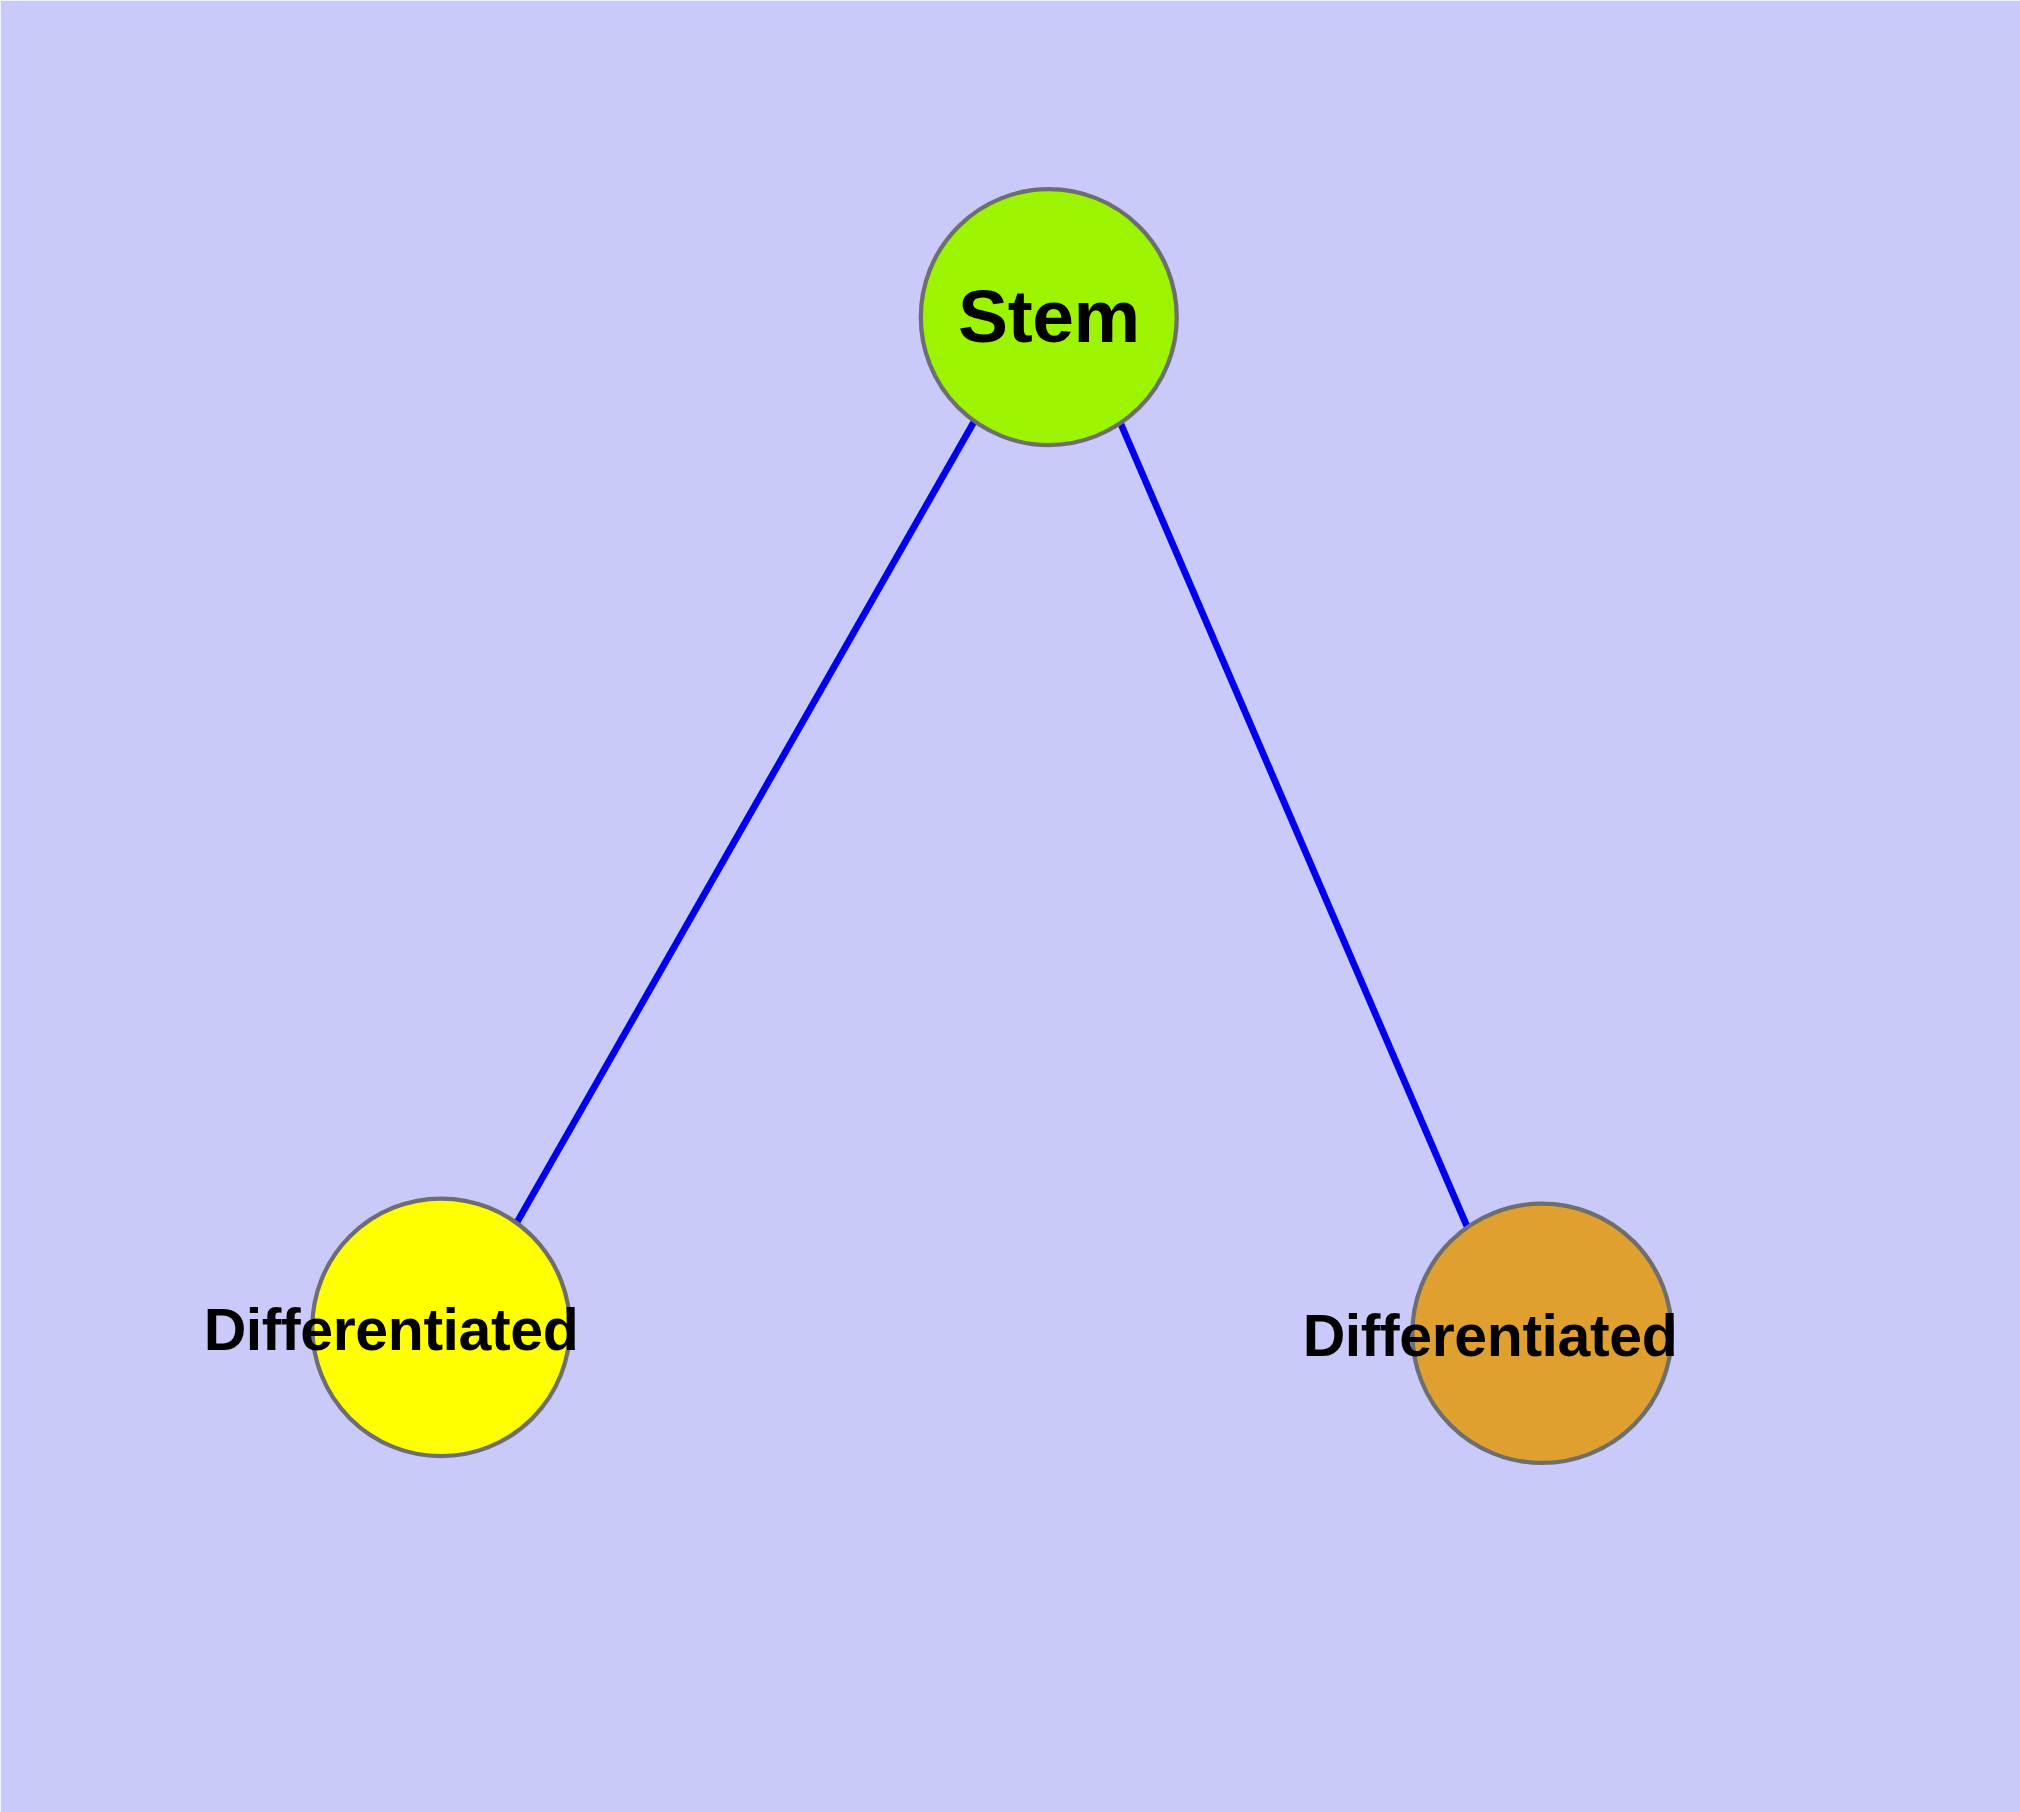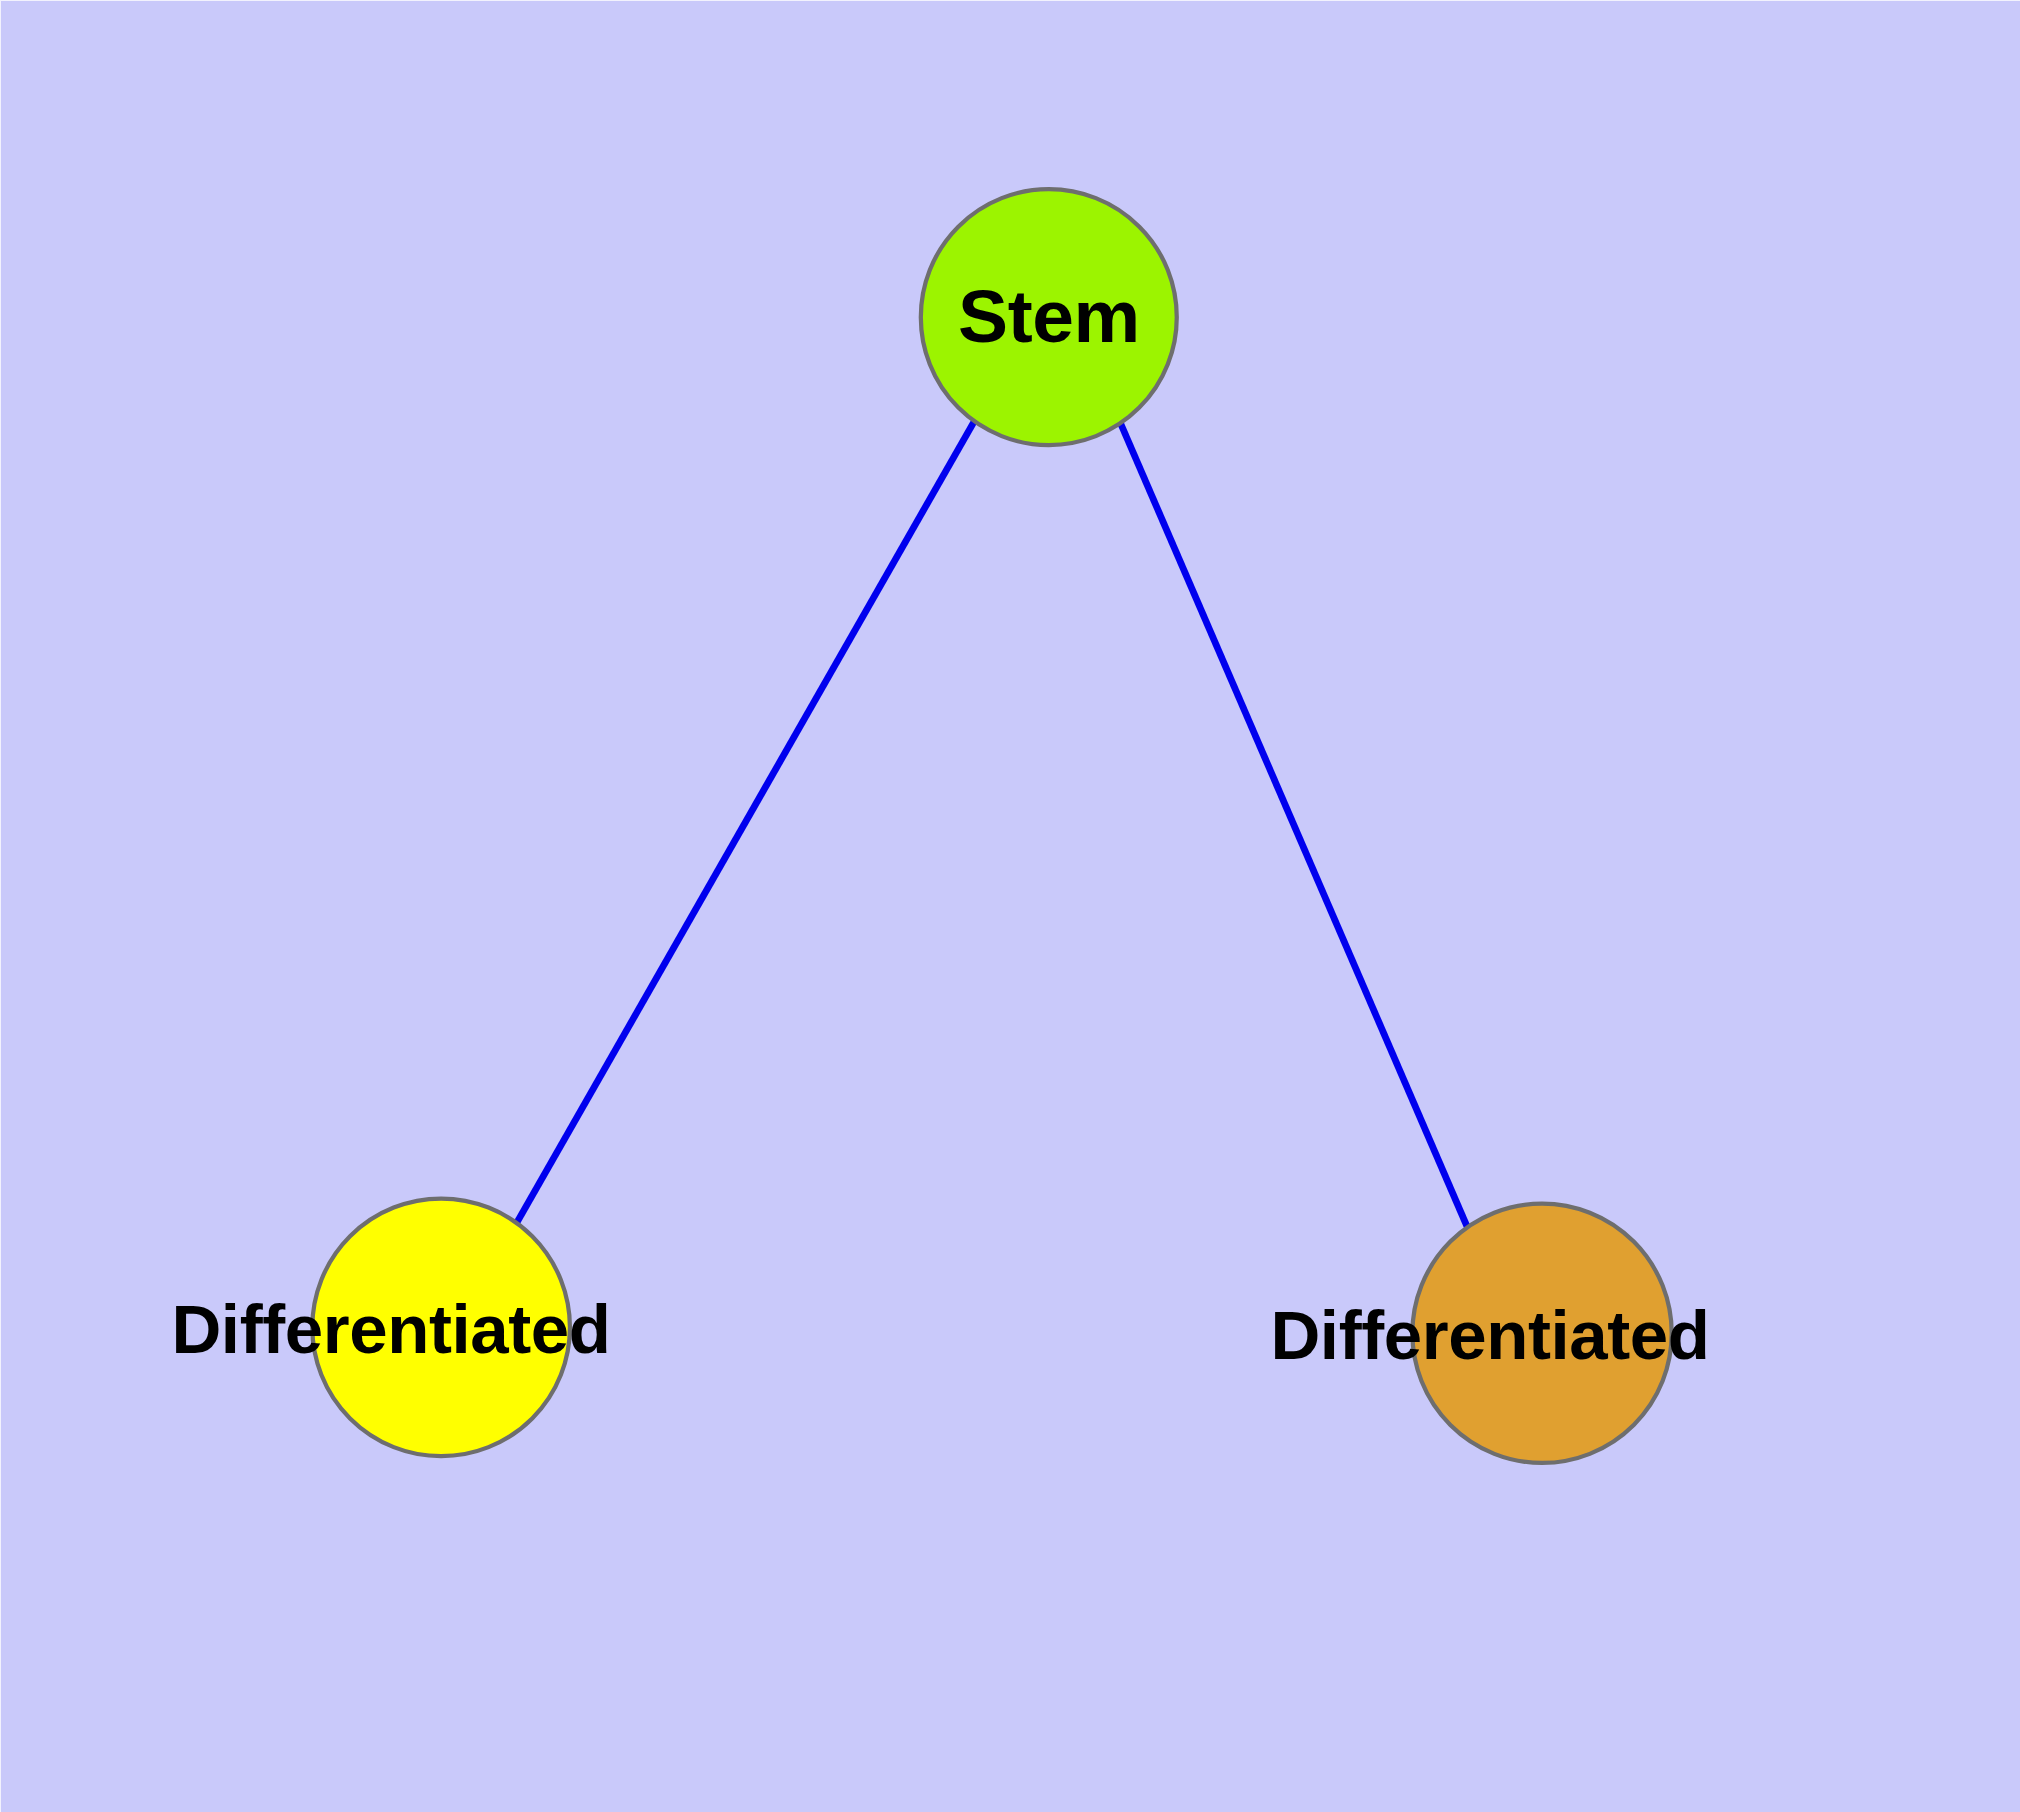--- a/index.html
+++ b/index.html
@@ -32,21 +32,21 @@
     font-family: "Liberation Sans", sans-serif;
     font-weight: bold;
     text-align: center;
     white-space: pre;
     line-height: 1.06;
     letter-spacing: -0.4px;
     pointer-events: none;
     transform: translate(-50%, -50%);
   }
   .node-label.root { font-size: 75px; }
-  .node-label.leaf { font-size: 69px; }
+  .node-label.leaf { font-size: 59px; }
 </style>
 </head>
 <body>
 
 <div id="canvas">
 
   <svg id="graph-svg" viewBox="0 0 2384 2138" xmlns="http://www.w3.org/2000/svg">
     <g id="edges-layer">
         <line x1="1148" y1="496" x2="608" y2="1442" stroke="#0000ee" stroke-width="8" stroke-linecap="butt"></line>
         <line x1="1318" y1="492" x2="1733" y2="1454" stroke="#0000ee" stroke-width="8" stroke-linecap="butt"></line>

